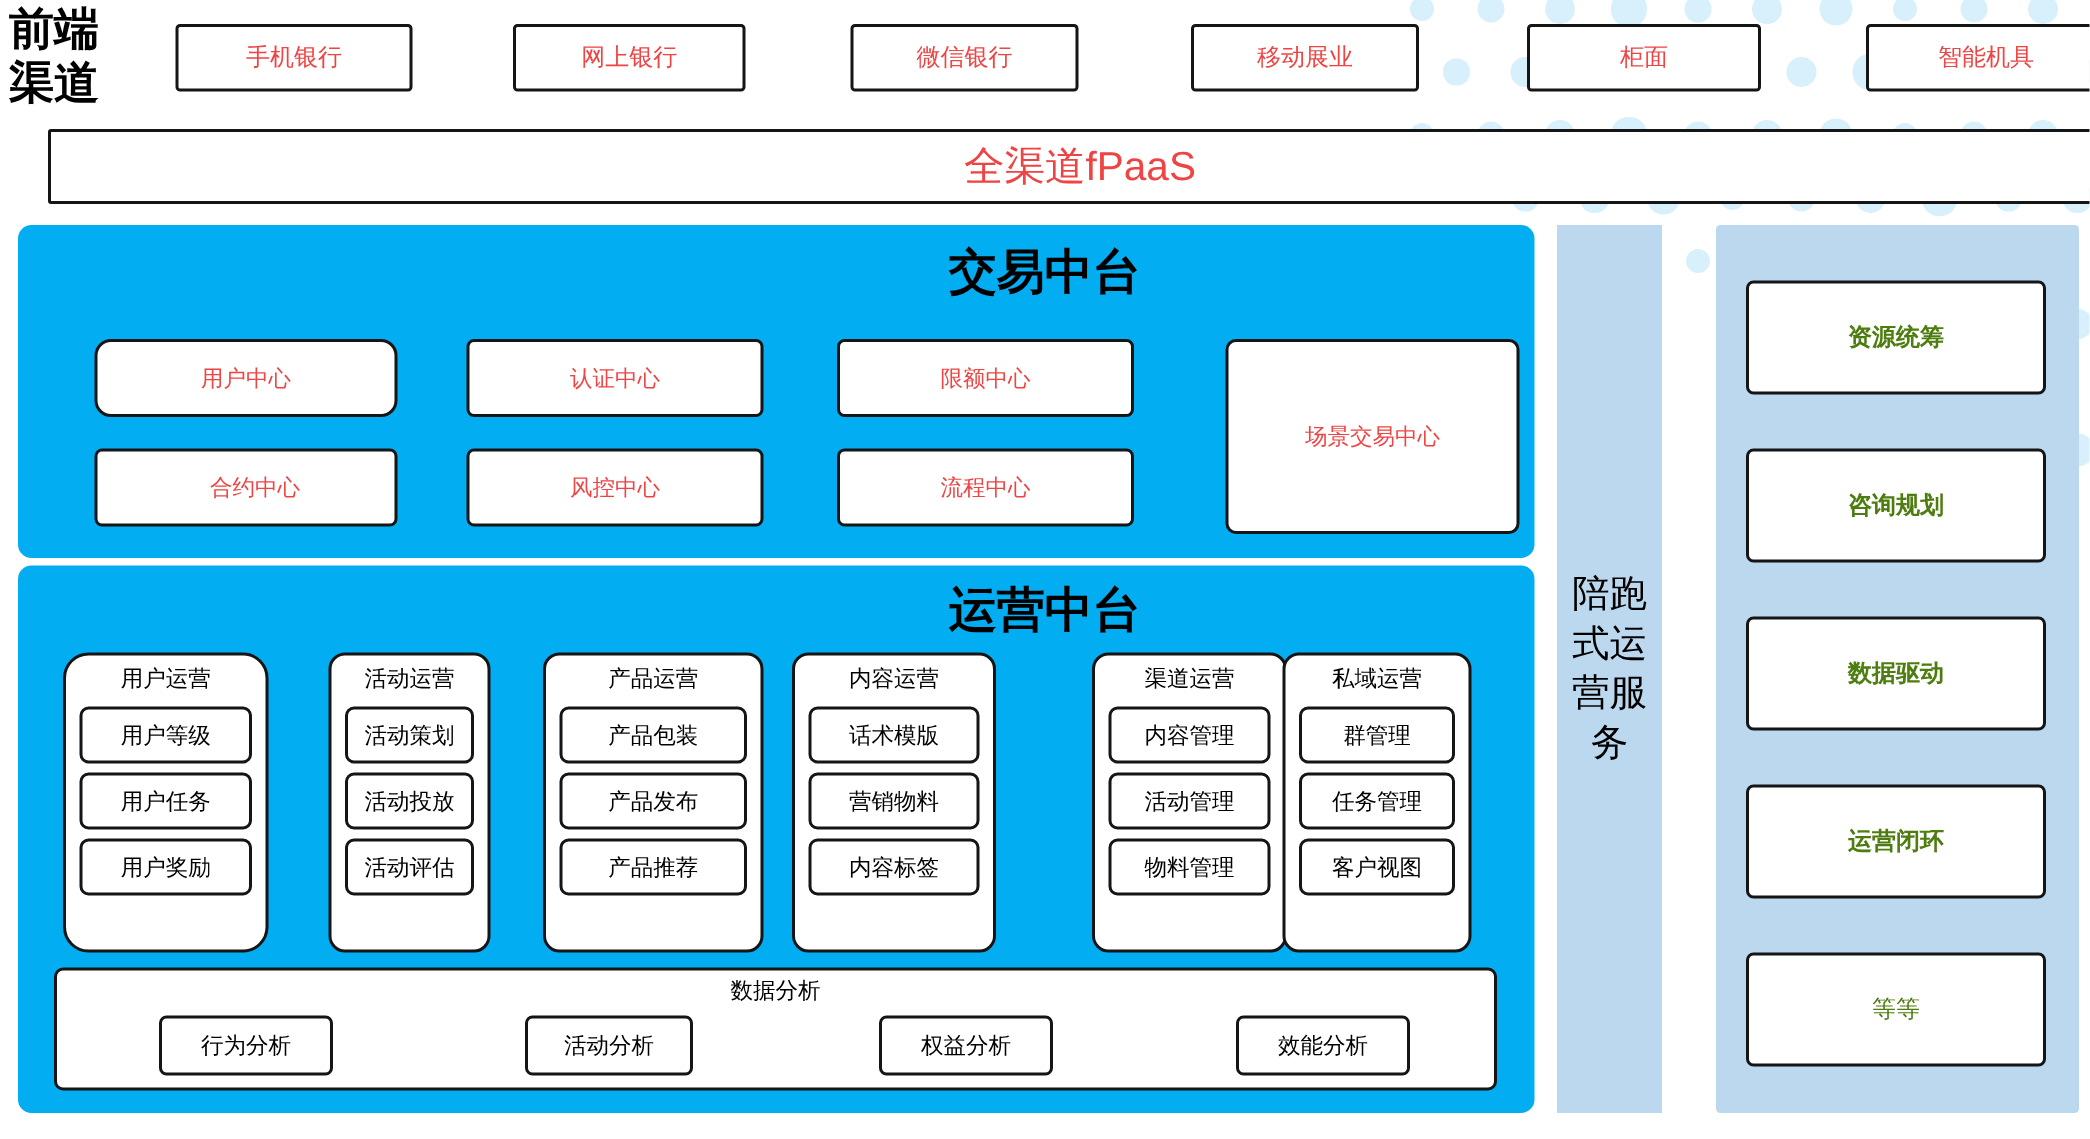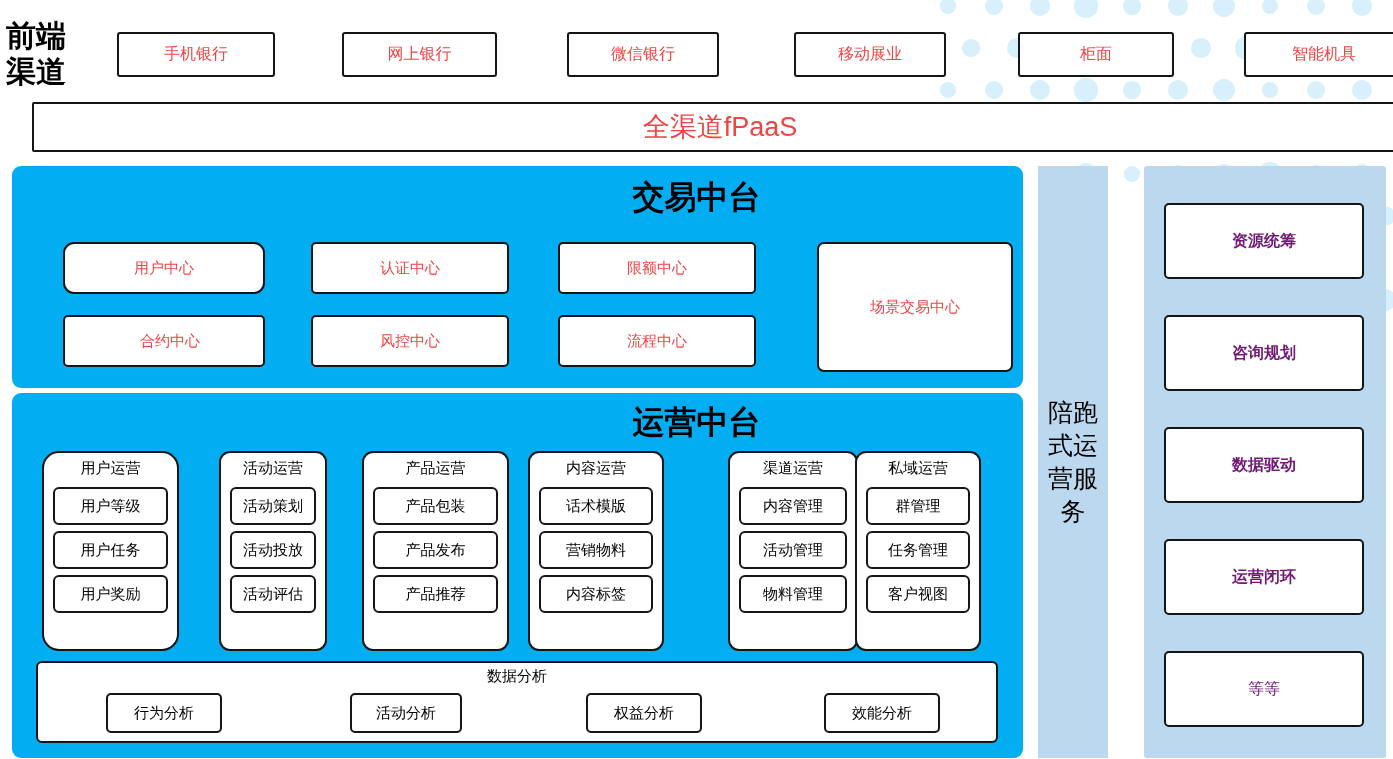--- a/index.html
+++ b/index.html
@@ -17,21 +17,21 @@
     left:940px;top:0;width:453px;height:300px;
     pointer-events:none;
     z-index:0;
   }
   #dot-pattern .dot{
     position:absolute;
     border-radius:50%;
     background:#d8effc;
   }
   
-  #stage{position:absolute;left:0;top:16px;width:1393px;height:545px;z-index:2;}
+  #stage{position:absolute;left:0;top:0;width:1393px;height:545px;z-index:2;}
 
   .abs{position:absolute;box-sizing:border-box;}
 
   
   .wbox{
     background:#ffffff;
     border:2.5px solid #151515;
     border-radius:4px;
     display:flex;align-items:center;justify-content:center;
     text-align:left;
@@ -146,21 +146,21 @@
     word-break:break-all;
   }
   #right-panel{
     left:1144px;top:150px;width:242px;height:592px;
     border-radius:3px;
   }
   .rp-box{
     position:absolute;left:20px;width:200px;height:76px;
     background:#ffffff;border:2.5px solid #151515;border-radius:5px;
     display:flex;align-items:center;justify-content:center;
-    font-size:16px;color:#701a75;box-sizing:border-box;
+    font-size:16px;color:#4d7c0f;box-sizing:border-box;
   }
   .rp-box.bold{font-weight:bold;}
 </style>
 </head>
 <body>
 
 <div id="dot-pattern">
     <div class="dot" style="left: -0.25px; top: -2.25px; width: 16.5px; height: 16.5px;"></div>
     <div class="dot" style="left: 44.65px; top: -3.35px; width: 18.7px; height: 18.7px;"></div>
     <div class="dot" style="left: 89.55px; top: -4.45px; width: 20.9px; height: 20.9px;"></div>

